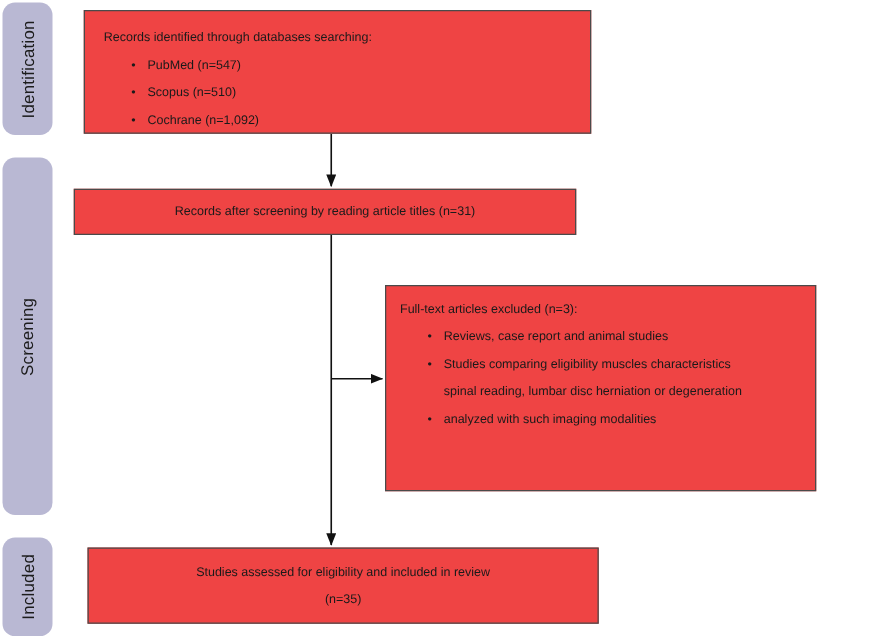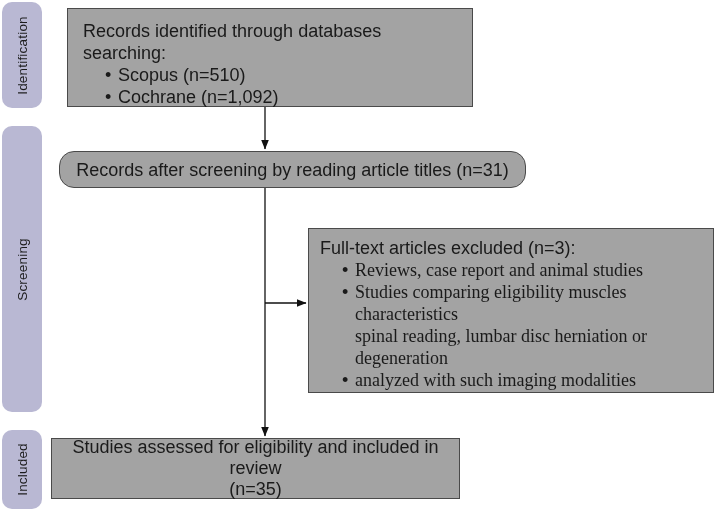--- a/index.html
+++ b/index.html
@@ -30,38 +30,38 @@
     color: #1c1c1c;
     letter-spacing: 0.2px;
   }
   #band-identification { top: 2px;   height: 106px; }
   #band-screening      { top: 126px; height: 286px; }
   #band-included       { top: 430px; height: 79px; border-bottom-left-radius: 10px; }
 
   
   .flow-box {
     position: absolute;
-    background: #a3a3a3;
+    background: #ef4444;
     border: 1px solid #4a4a4a;
     box-sizing: border-box;
-    font-size: 18px;
+    font-size: 10px;
     line-height: 22px;
   }
   #box-identified { left: 67px; top: 8px;   width: 406px; height: 99px; padding: 11px 14px 0 15px; }
-  #box-screened   { left: 59px; top: 151px; width: 467px; height: 37px;
-                    display: flex; align-items: center; justify-content: center; text-align: center; border-radius: 15px; }
-  #box-excluded   { left: 308px; top: 228px; width: 406px; height: 165px; padding: 8px 8px 0 11px; }
-  #box-included   { left: 51px; top: 438px; width: 409px; height: 61px;
+  #box-screened   { left: 59px; top: 151px; width: 402px; height: 37px;
+                    display: flex; align-items: center; justify-content: center; text-align: center; }
+  #box-excluded   { left: 308px; top: 228px; width: 345px; height: 165px; padding: 8px 8px 0 11px; }
+  #box-included   { left: 70px; top: 438px; width: 409px; height: 61px;
                     display: flex; flex-direction: column; align-items: center; justify-content: center;
                     text-align: center; line-height: 21px; }
 
   .bullet-list { list-style: none; margin: 0; padding: 0 0 0 22px; }
   .bullet-list li { position: relative; padding-left: 13px; }
   .bullet-list li::before { content: "\2022"; position: absolute; left: 0; top: 0; }
-  .bullet-list .line { display: block; font-family: Liberation Serif, serif; }
+  .bullet-list .line { display: block; }
 
   
   #flow-arrows { position: absolute; left: 0; top: 0; pointer-events: none; }
 </style>
 </head>
 <body>
 
 <div id="canvas">
 
   <div class="stage-band" id="band-identification">
@@ -81,20 +81,21 @@
       </marker>
     </defs>
     <line x1="265" y1="107" x2="265" y2="149" stroke="#111111" stroke-width="1.3" marker-end="url(#ah)"></line>
     <line x1="265" y1="188" x2="265" y2="436" stroke="#111111" stroke-width="1.3" marker-end="url(#ah)"></line>
     <line x1="265" y1="303" x2="306" y2="303" stroke="#111111" stroke-width="1.3" marker-end="url(#ah)"></line>
   </svg>
 
   <div class="flow-box" id="box-identified">
     <div>Records identified through databases searching:</div>
     <ul class="bullet-list">
+      <li>PubMed (n=547)</li>
       <li>Scopus (n=510)</li>
       <li>Cochrane (n=1,092)</li>
     </ul>
   </div>
 
   <div class="flow-box" id="box-screened">
     <span>Records after screening by reading article titles (n=31)</span>
   </div>
 
   <div class="flow-box" id="box-excluded">

